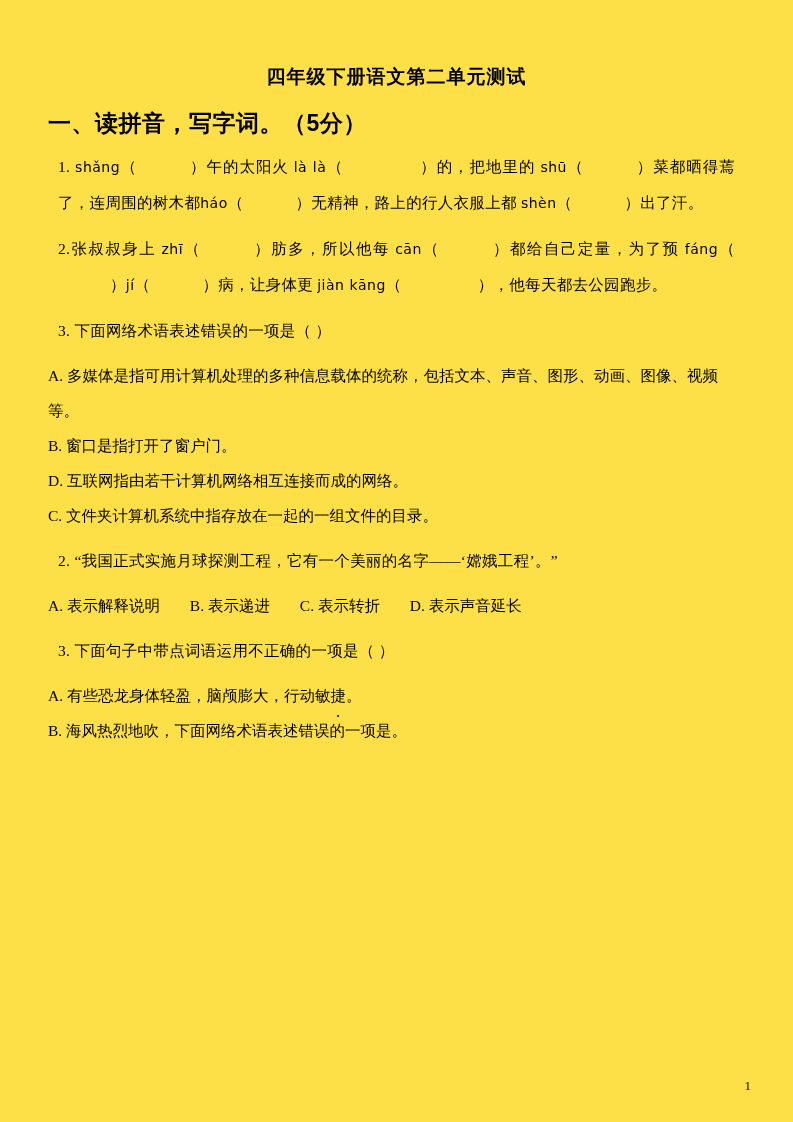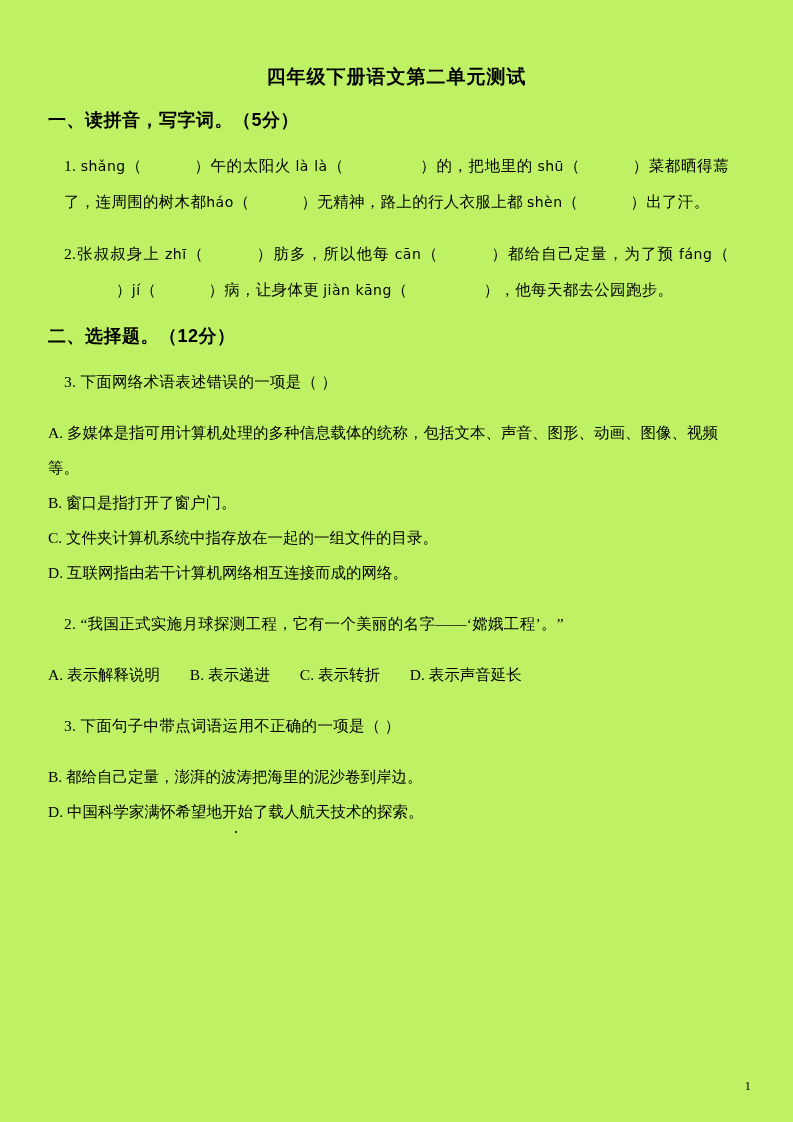--- a/index.html
+++ b/index.html
@@ -8,44 +8,44 @@
     background: #ffffff;
   }
   body {
     font-family: "Liberation Serif", "DejaVu Serif", serif;
     color: #000000;
   }
   .page {
     position: relative;
     width: 793px;
     height: 1122px;
-    background: #bef264;
+    background: #fde047;
     box-sizing: border-box;
     padding: 52px 48px 40px 48px;
     overflow: hidden;
   }
   .doc-title {
     text-align: center;
     font-size: 19px;
     font-weight: bold;
     letter-spacing: 1px;
     margin: 12px 0 18px 0;
     font-family: "Liberation Sans", sans-serif;
   }
   .section-head {
-    font-size: 18px;
+    font-size: 23px;
     font-weight: bold;
     margin: 14px 0 10px 0;
     letter-spacing: 0.5px;
     font-family: "Liberation Sans", sans-serif;
   }
   .para {
     font-size: 15.5px;
     line-height: 35px;
-    margin: 16px;
+    margin: 10px;
     text-align: justify;
     letter-spacing: 0.3px;
   }
   .pinyin {
     font-family: "DejaVu Sans", sans-serif;
     font-size: 14px;
     letter-spacing: 0.5px;
   }
   .blank {
     display: inline-block;
@@ -101,38 +101,37 @@
   </p>
 
   <p class="para">
     <span>2.</span><span>张叔叔身上</span>
     <span class="pinyin">zhī</span>（<span class="blank"></span>）<span>肪多，所以他每</span>
     <span class="pinyin">cān</span>（<span class="blank"></span>）<span>都给自己定量，为了预</span>
     <span class="pinyin">fáng</span>（<span class="blank"></span>）<span class="pinyin">jí</span>（<span class="blank"></span>）<span>病，让身体更</span>
     <span class="pinyin">jiàn kāng</span>（<span class="blank wide"></span>）<span>，他每天都去公园跑步。</span>
   </p>
 
-  <div class="section-head">二、选择题。（12分）</div>
 
   <p class="para">3. 下面网络术语表述错误的一项是（        ）</p>
   <p class="opt-row">A. 多媒体是指可用计算机处理的多种信息载体的统称，包括文本、声音、图形、动画、图像、视频等。</p>
   <p class="opt-row">B. 窗口是指打开了窗户门。</p>
+  <p class="opt-row">D. 互联网指由若干计算机网络相互连接而成的网络。</p>
   <p class="opt-row">C. 文件夹计算机系统中指存放在一起的一组文件的目录。</p>
-  <p class="opt-row">D. 互联网指由若干计算机网络相互连接而成的网络。</p>
 
   <p class="para">2.  “我国正式实施月球探测工程，它有一个美丽的名字——‘嫦娥工程’。”</p>
   <p class="opt-row opt-inline">
     <span>A. 表示解释说明</span>
     <span>B. 表示递进</span>
     <span>C. 表示转折</span>
     <span>D. 表示声音延长</span>
   </p>
 
   <p class="para">3. 下面句子中带点词语运用不正确的一项是（        ）</p>
   <p class="opt-row">
-    <span>B. 都给自己定量，澎湃的波涛把海里的泥沙卷到岸边。</span>
+    <span>A. 有些恐龙身体轻盈，脑颅膨大，行动敏</span><span class="dotted">捷</span><span>。</span>
   </p>
   <p class="opt-row">
-    <span class="dotted">D. 中国科学家满怀希望地开始了载人航天技术的探索。</span>
+    <span>B. 海风热烈地吹，下面网络术语表述错误的一项是。</span>
   </p>
 
   <div class="page-num">1</div>
 </div>
 
 </body></html>

